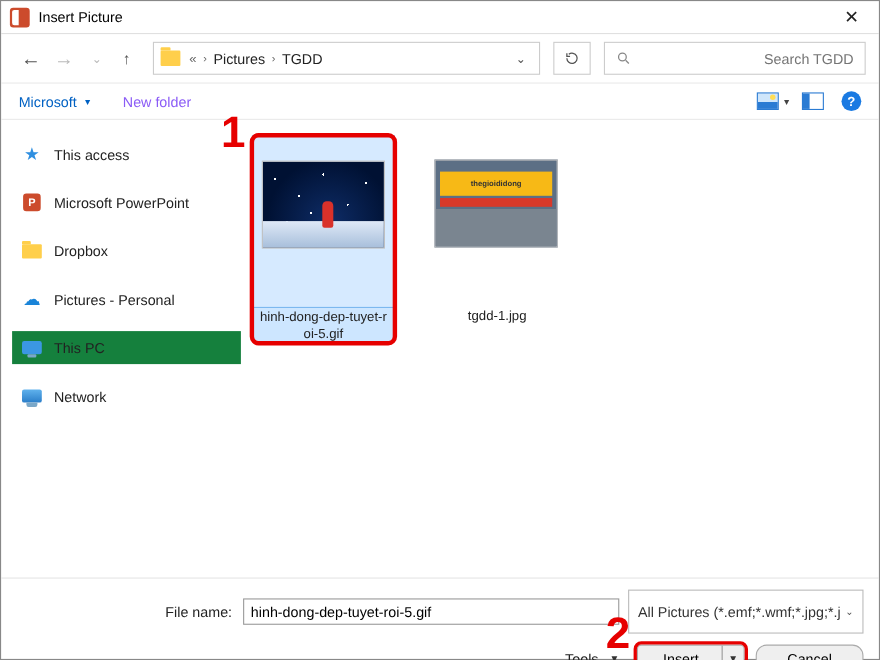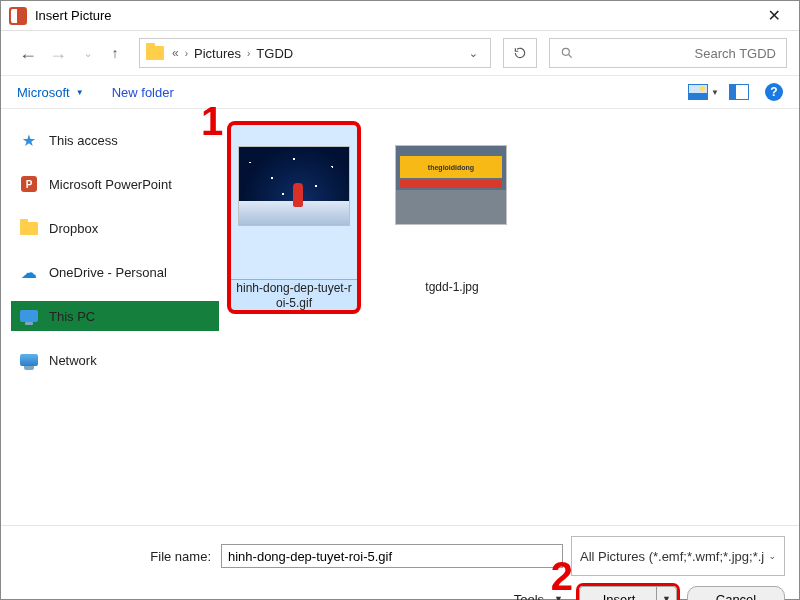--- a/index.html
+++ b/index.html
@@ -19,21 +19,21 @@
   .crumb-sep { color:#666; margin:0 6px; font-size:10px;}
   .crumb-text { color:#222; }
   .addrbar .dropdown-v { margin-left:auto; color:#555; font-size:11px; padding:0 6px; }
   .refresh-box { width:34px; height:30px; border:1px solid #ccc; margin-right:8px; display:flex; align-items:center; justify-content:center; color:#555; cursor:pointer;}
   .searchbox { width:238px; height:30px; border:1px solid #ccc; display:flex; align-items:center; padding:0 10px; color:#777; }
   .searchbox svg { width:14px; height:14px; margin-right:10px; }
   .searchbox input { border:none; outline:none; flex:1; color:#0369a1; background:transparent;text-align:right; }
   .toolbar { display:flex; align-items:center; height:34px; padding:0 16px; border-top:1px solid #e9e9e9; border-bottom:1px solid #e9e9e9;}
   .toolbar .organize { color:#0061c3; display:flex; align-items:center; gap:6px; cursor:pointer;}
   .toolbar .organize .caret { color:#0061c3; font-size:8px;}
-  .toolbar .newfolder { color:#1d4ed8; margin-left:28px; cursor:pointer;}
+  .toolbar .newfolder { color:#8b5cf6; margin-left:28px; cursor:pointer;}
   .toolbar .right-icons { margin-left:auto; display:flex; align-items:center; gap:10px;}
   .pic-icon { width:20px; height:16px; background:linear-gradient(to top, #2a7bd3 45%, #cfe6fb 45%); border:1px solid #2a7bd3; position:relative;}
   .pic-icon::before{content:"";position:absolute;top:1px;right:2px;width:5px;height:5px;background:#ffdd55;border-radius:50%;}
   .layout-icon{ width:20px; height:16px; border:1px solid #2a7bd3; display:flex;}
   .layout-icon div:first-child{width:35%;background:#2a7bd3;}
   .layout-icon div:last-child{flex:1;}
   .small-caret{font-size:8px;color:#444;margin-left:3px;}
   .help-icon{ width:18px;height:18px;border-radius:50%;background:#1a7ae2;color:#fff;font-weight:bold;font-size:12px;display:flex;align-items:center;justify-content:center; margin-left:6px;}
   .body { display:flex; height: calc(100% - 30px - 44px - 34px - 74px); }
   .sidebar { width:218px; padding:16px 0 0 10px; }
@@ -170,21 +170,21 @@
       <div class="side-group-gap"></div>
       <div class="side-item">
         <span class="si-icon">
             <span class="fold"></span>
           </span>
         <span>Dropbox</span>
       </div>
       <div class="side-group-gap"></div>
       <div class="side-item">
         <span class="si-icon cloud">☁</span>
-        <span>OneDrive - Personal</span>
+        <span>Pictures - Personal</span>
       </div>
       <div class="side-group-gap"></div>
       <div class="side-item selected">
         <span class="si-icon">
             <span class="pc-monitor"></span>
           </span>
         <span>This PC</span>
       </div>
       <div class="side-group-gap"></div>
       <div class="side-item">

